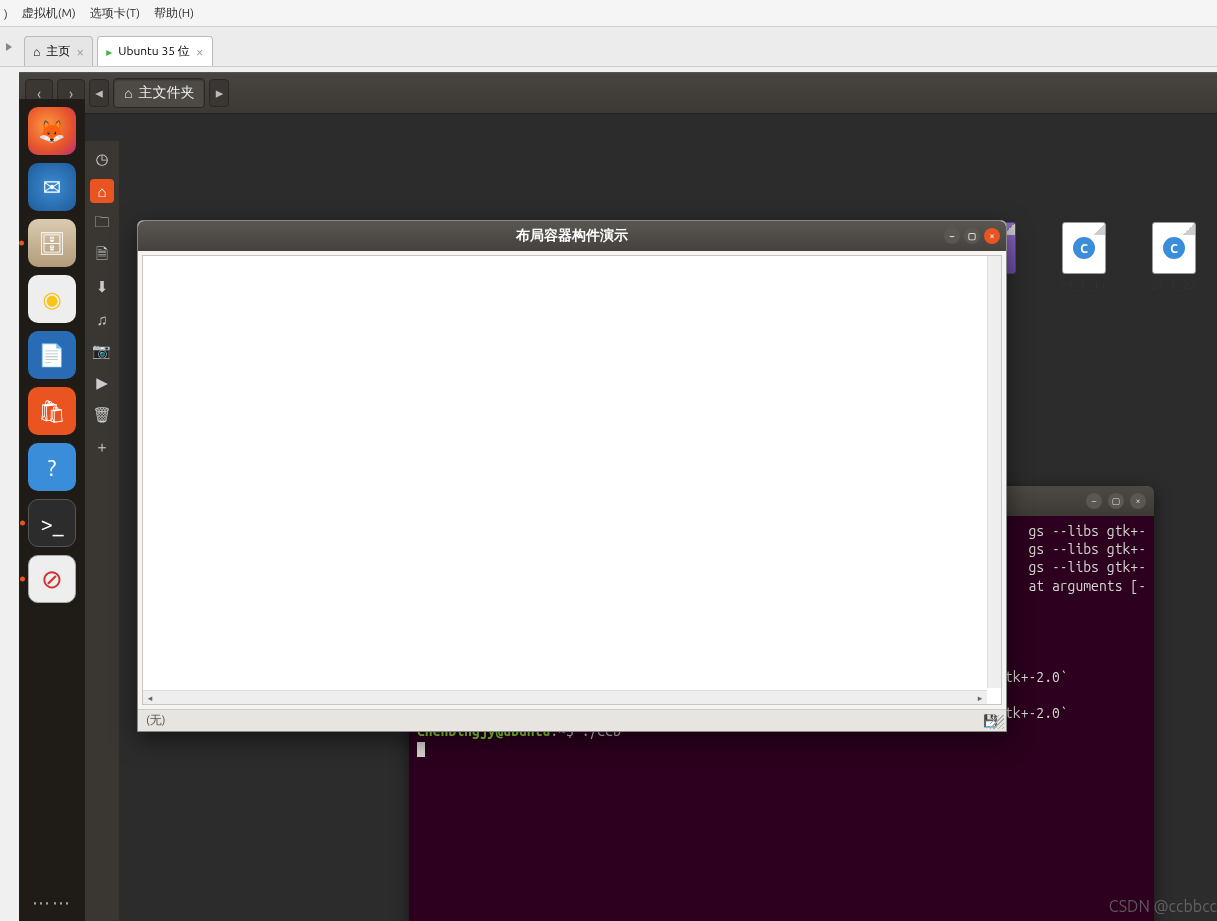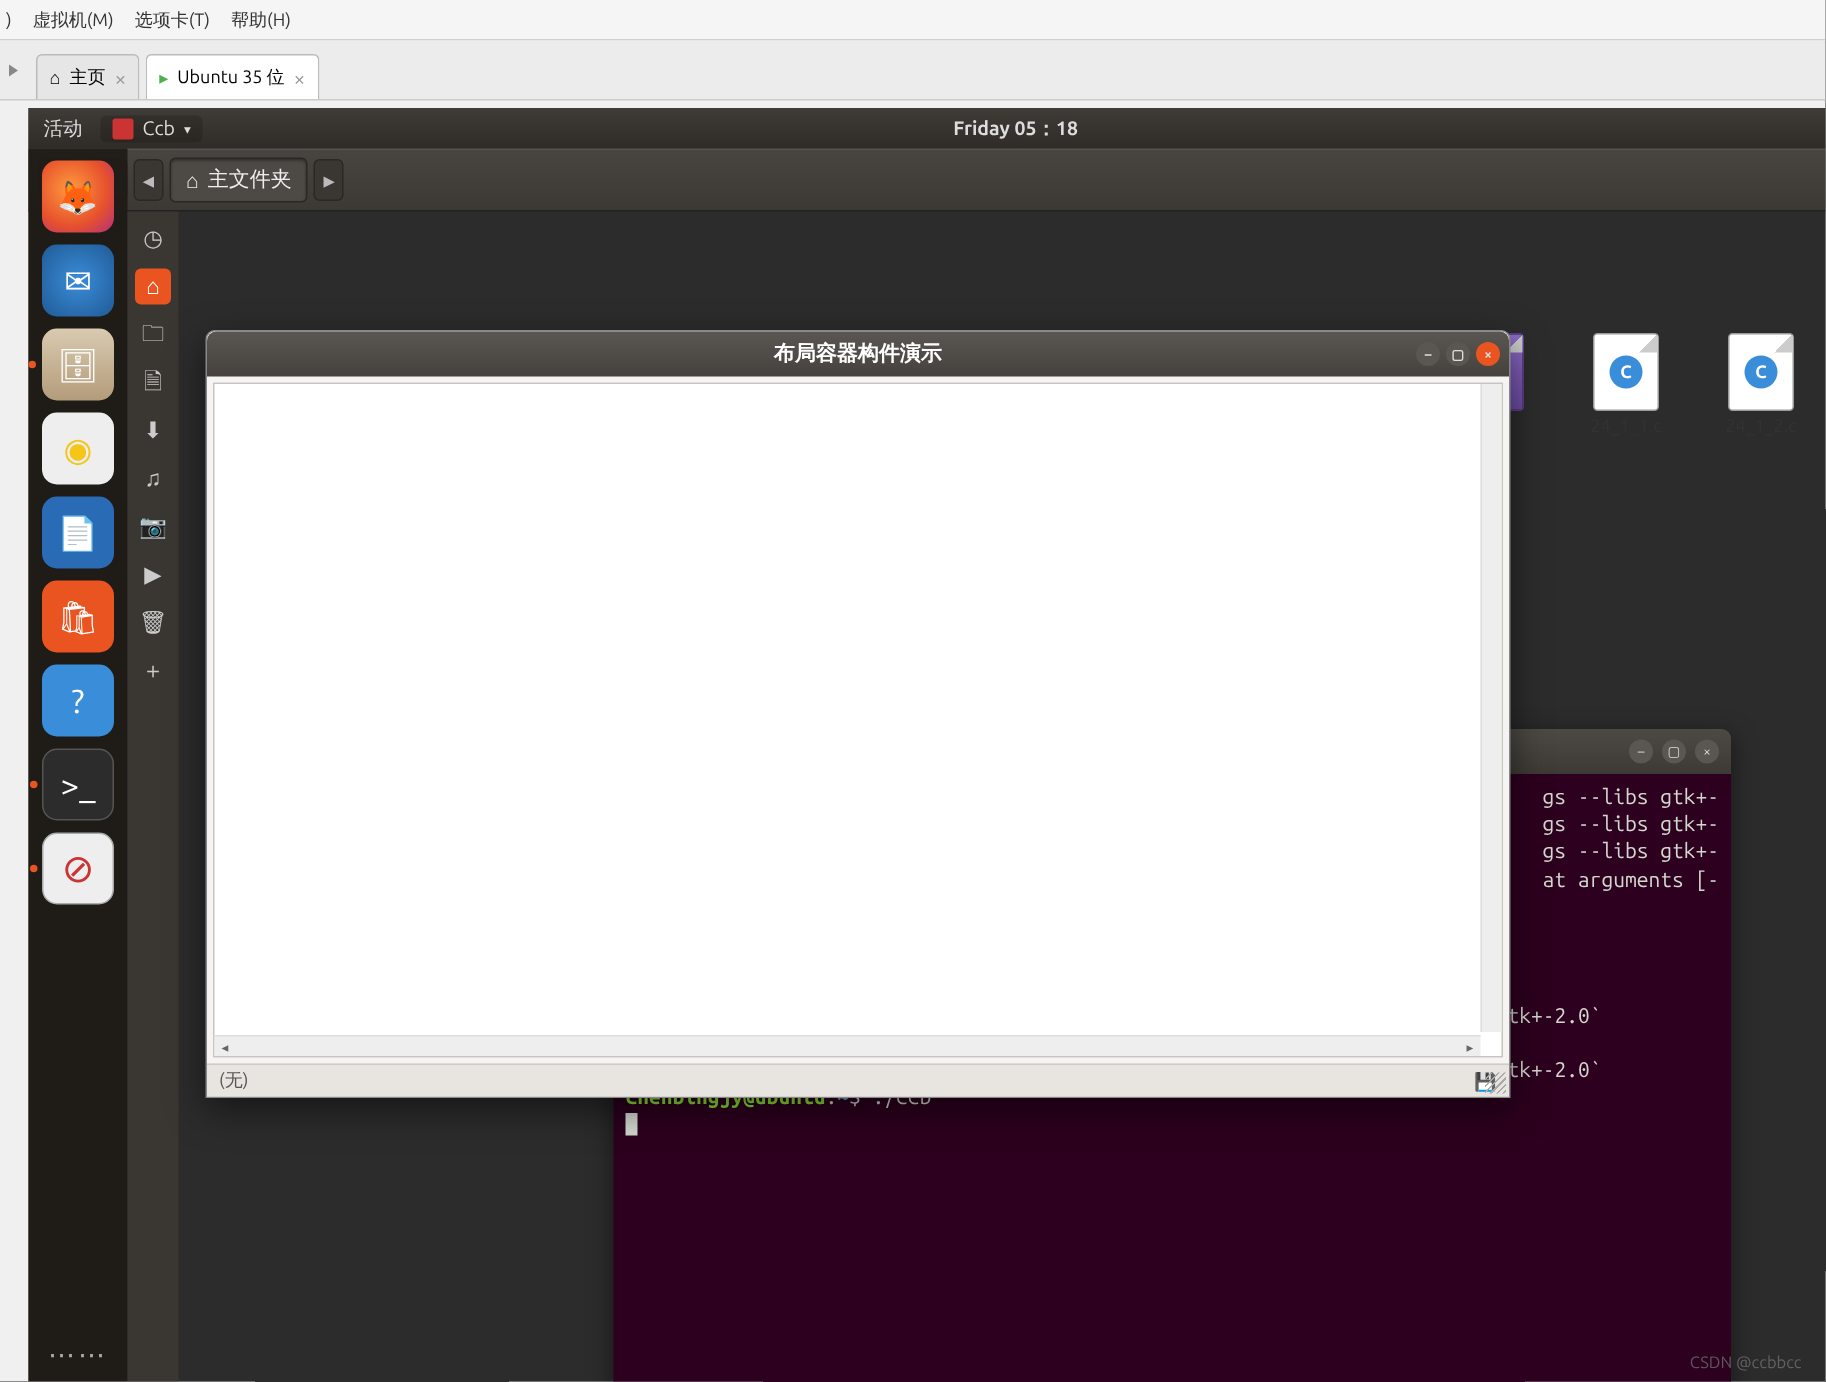--- a/index.html
+++ b/index.html
@@ -66,21 +66,21 @@
 .gtk-win .titlebar{ height:30px; background:linear-gradient(#5a5651,#45413c); border-radius:6px 6px 0 0; color:#fff; display:flex; align-items:center; justify-content:center; position:relative; font-size:14px; font-weight:bold;}
 .gtk-win .titlebar .btns{ position:absolute; right:6px; display:flex; gap:4px;}
 .gtk-win .content{ flex:1; margin:4px; background:#fff; border:1px solid #c8c4c0; position:relative;}
 .gtk-win .content .v-scroll{ position:absolute; right:0; top:0; bottom:16px; width:14px; background:#eee; border-left:1px solid #ddd;}
 .gtk-win .content .h-scroll{ position:absolute; left:0; right:14px; bottom:0; height:14px; background:#eee; border-top:1px solid #ddd; display:flex; align-items:center;}
 .gtk-win .content .h-scroll .arrow{ width:14px; text-align:center; font-size:9px; color:#666;}
 .gtk-win .statusbar{ height:22px; background:#e8e5e1; border-top:1px solid #ccc; display:flex; align-items:center; padding:0 8px; color:#555; font-size:12px; justify-content:space-between;}
 .gtk-win .grip{ width:14px; height:14px; background:repeating-linear-gradient(135deg,#aaa 0 1px,transparent 1px 3px);}
 
 
-.watermark{ position:absolute; right:16px; bottom:6px; color:rgba(120,120,120,.7); font-size:11px;}
+.watermark{ position:absolute; right:0; bottom:6px; color:rgba(120,120,120,.7); font-size:16px;}
 
 svg{ display:block;}
 </style>
 </head>
 <body>
 
 <div class="vm-menubar">
   <span class="menu-item">)</span>
   <span class="menu-item">虚拟机(M)</span>
   <span class="menu-item">选项卡(T)</span>
@@ -101,31 +101,20 @@
   </div>
   <div class="vm-tab">
     <span style="color:#4caf50">▸</span>
     <span>Ubuntu 35 位</span>
     <span class="close">×</span>
   </div>
 </div>
 
 <div class="guest">
 
-  <div class="ubuntu-topbar">
-    <span>活动</span>
-    <span class="app-menu">
-      <span style="width:14px;height:14px;background:#c33;display:inline-block;border-radius:2px;"></span>
-      <span>Ccb</span>
-      <span style="font-size:9px;">▾</span>
-    </span>
-    <span class="spacer"></span>
-    <span class="clock">Friday 05：18</span>
-    <span class="spacer"></span>
-  </div>
 
   <div class="nautilus-bar">
     <div class="nav-btn">‹</div>
     <div class="nav-btn">›</div>
     <div class="nav-btn" style="width:20px;">◂</div>
     <div class="path-segment active">
       <span>⌂</span>
       <span>主文件夹</span>
     </div>
     <div class="nav-btn" style="width:20px;">▸</div>

